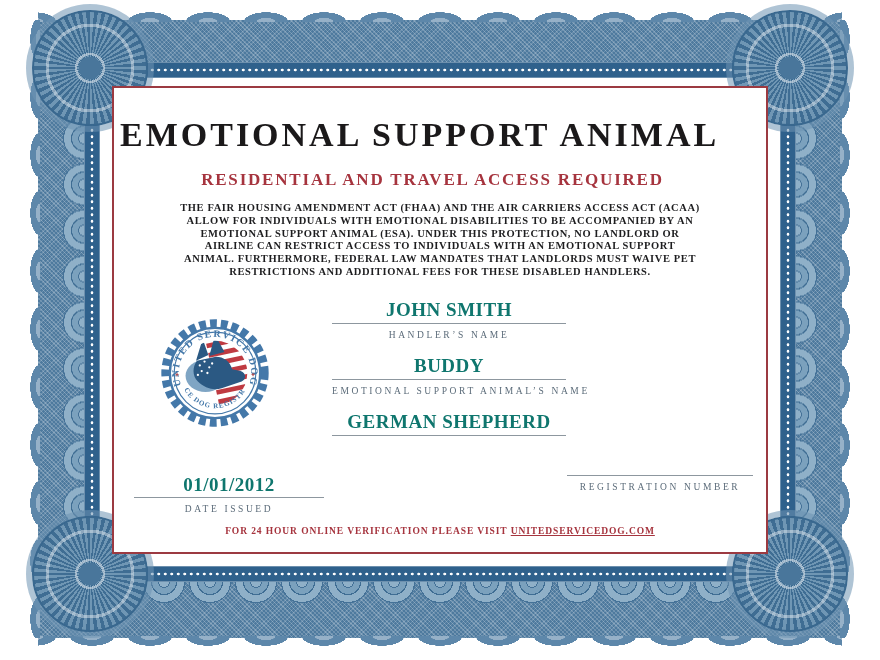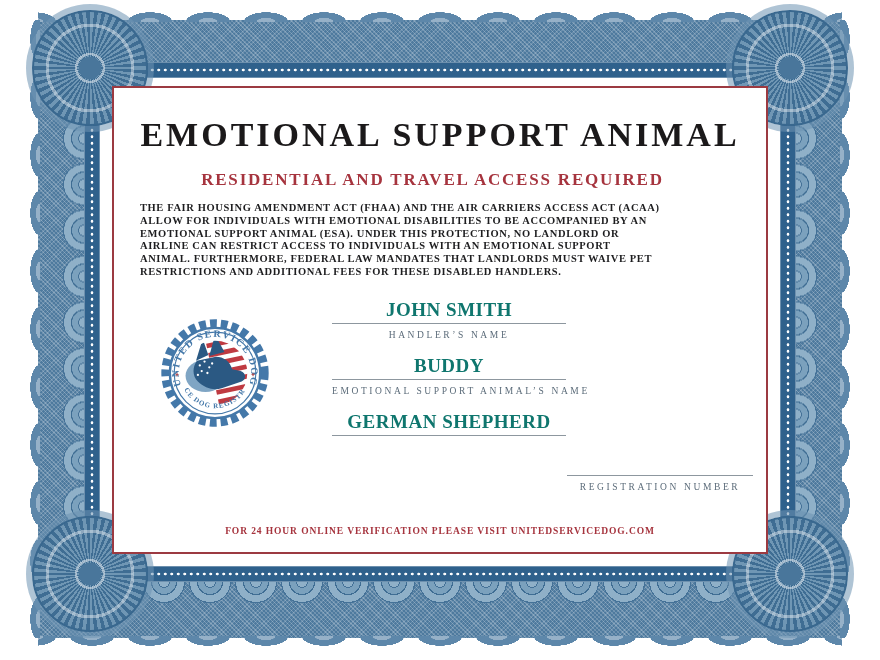--- a/index.html
+++ b/index.html
@@ -89,45 +89,45 @@
   }
   .rosette-tl { left:32px;  top:10px; }
   .rosette-tr { left:732px; top:10px; }
   .rosette-bl { left:32px;  top:516px; }
   .rosette-br { left:732px; top:516px; }
   .content-white { left:114px; right:114px; top:88px; bottom:108px; background:#ffffff; }
   .red-frame { left:112px; right:112px; top:86px; bottom:106px; border:2.5px solid #9c3a41; }
 
   
   .title {
-    left:120px; right:120px; top:118px; text-align:center; white-space:nowrap;
+    left:120px; right:120px; top:118px; text-align:left; white-space:nowrap;
     font-size:34px; font-weight:bold; letter-spacing:3px; color:#1b191a; line-height:1;
   }
   .subtitle {
     left:120px; right:135px; top:171px; text-align:center; white-space:nowrap;
     font-size:17px; font-weight:bold; letter-spacing:1.8px; color:#a6343e; line-height:1;
   }
-  .paragraph { left:140px; right:140px; top:202px; color:#1d1d1f; }
+  .paragraph { left:140px; right:140px; top:202px; text-align:center; color:#1d1d1f; }
   .paragraph .pline {
     font-size:10.5px; font-weight:bold; letter-spacing:0.6px; line-height:12.8px; white-space:nowrap;
   }
   .fields { left:332px; top:297px; width:234px; }
   .field-row { margin-bottom:12px; text-align:center; }
   .field-value { font-size:19px; font-weight:bold; color:#0f766e; letter-spacing:0.5px; line-height:25px; white-space:nowrap; }
   .field-line { height:0; border-top:1.5px solid #8d979f; margin-top:1px; }
   .field-label { font-size:9.5px; font-weight:normal; color:#5c6c7a; letter-spacing:2.6px; line-height:12px; margin-top:5px; white-space:nowrap; }
   .bottom-field { top:474px; text-align:center; }
   .bottom-date { left:134px; width:190px; }
   .bottom-reg  { left:567px; width:186px; }
   .bottom-field .field-value { font-size:19px; line-height:22px; }
   .footer {
     left:120px; right:120px; top:525px; text-align:center; white-space:nowrap;
     font-size:9.5px; font-weight:bold; letter-spacing:0.9px; color:#a6343e; line-height:12px;
   }
-  .footer .link { }
+  .footer .link { text-decoration:underline; }
   .seal { left:158px; top:316px; width:114px; height:114px; }
 </style>
 </head>
 <body>
 
 <div class="certificate">
 
   <div class="layer lace-base"></div>
   <div class="layer wave-top"></div>
   <div class="layer wave-bottom"></div>
@@ -215,20 +215,25 @@
       <div class="field-value">BUDDY</div>
       <div class="field-line"></div>
       <div class="field-label">EMOTIONAL SUPPORT ANIMAL’S NAME</div>
     </div>
     <div class="field-row">
       <div class="field-value">GERMAN SHEPHERD</div>
       <div class="field-line"></div>
     </div>
   </div>
 
+  <div class="layer bottom-field bottom-date">
+    <div class="field-value">01/01/2012</div>
+    <div class="field-line"></div>
+    <div class="field-label">DATE ISSUED</div>
+  </div>
   <div class="layer bottom-field bottom-reg">
     <div class="field-line"></div>
     <div class="field-label">REGISTRATION NUMBER</div>
   </div>
 
   <div class="layer footer">
     <span>FOR 24 HOUR ONLINE VERIFICATION PLEASE VISIT</span>
     <span class="link">UNITEDSERVICEDOG.COM</span>
   </div>
 

